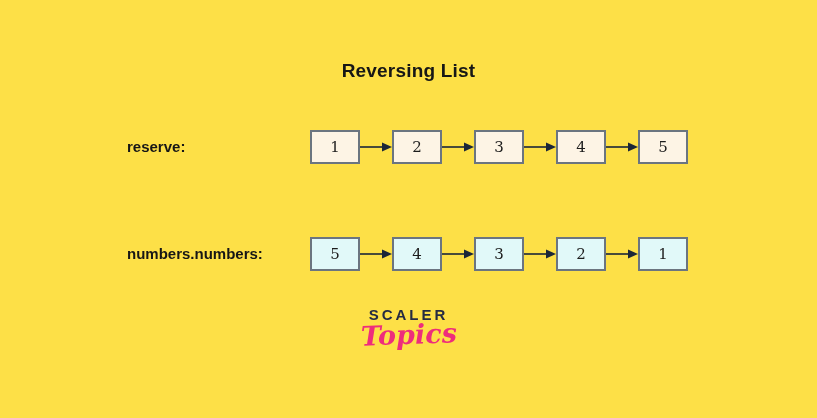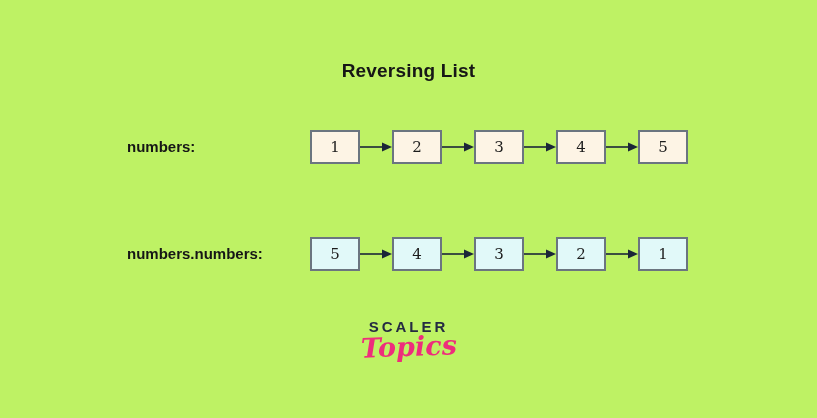--- a/index.html
+++ b/index.html
@@ -3,21 +3,21 @@
 <meta charset="utf-8">
 <style>
   * { margin: 0; padding: 0; box-sizing: border-box; }
   html, body { background: #ffffff; }
   body { font-family: "Liberation Sans", "DejaVu Sans", sans-serif; }
 
   .canvas {
     position: relative;
     width: 817px;
     height: 418px;
-    background: #bef264;
+    background: #fde047;
     overflow: hidden;
   }
 
   .title {
     position: absolute;
     top: 60px;
     left: 0;
     width: 100%;
     text-align: center;
     font-size: 19px;
@@ -72,40 +72,39 @@
     width: 100%;
     display: flex;
     flex-direction: column;
     align-items: center;
   }
   .logo-primary {
     font-size: 15px;
     font-weight: 700;
     letter-spacing: 3px;
     color: #252b42;
-    margin-top: 12px;
   }
   .logo-secondary {
     margin-top: -4px;
     font-family: "DejaVu Serif", serif;
     font-style: italic;
     font-weight: 700;
     font-size: 27px;
     color: #ee2d7c;
     transform: rotate(-2deg);
   }
 </style>
 </head>
 <body>
 
 <div class="canvas">
 
   <div class="title">Reversing List</div>
 
-  <div class="row-label label-1">numbers:</div>
+  <div class="row-label label-1">reserve:</div>
   <div class="list-row row-1">
     <div class="node">1</div>
     <svg class="arrow" width="32" height="12" viewBox="0 0 32 12">
         <line x1="0" y1="6" x2="23" y2="6" stroke="#1b2638" stroke-width="1.6"></line>
         <polygon points="22,1.5 32,6 22,10.5" fill="#1b2638"></polygon>
       </svg>
     <div class="node">2</div>
     <svg class="arrow" width="32" height="12" viewBox="0 0 32 12">
         <line x1="0" y1="6" x2="23" y2="6" stroke="#1b2638" stroke-width="1.6"></line>
         <polygon points="22,1.5 32,6 22,10.5" fill="#1b2638"></polygon>

